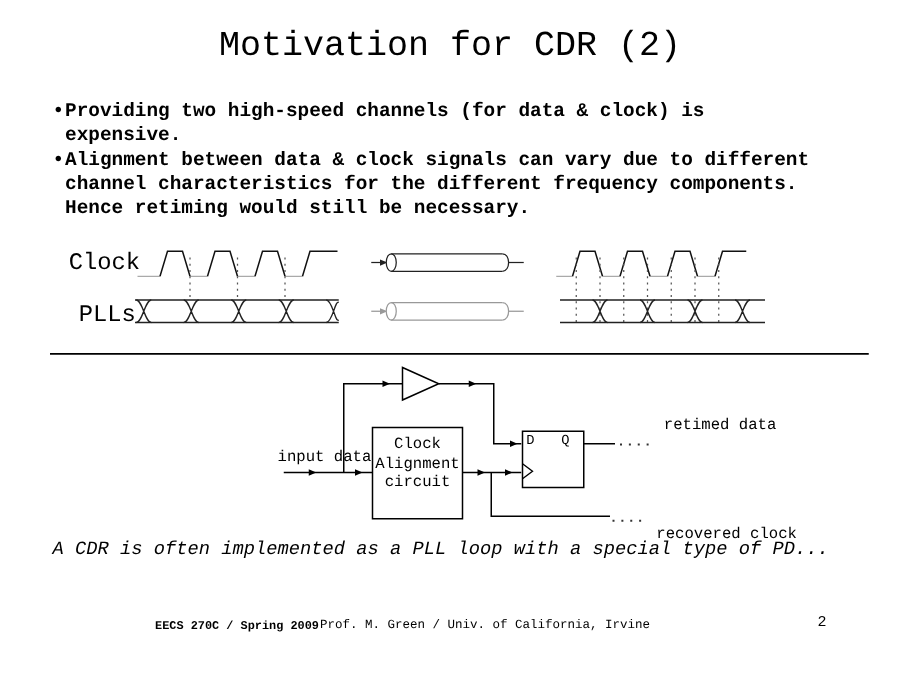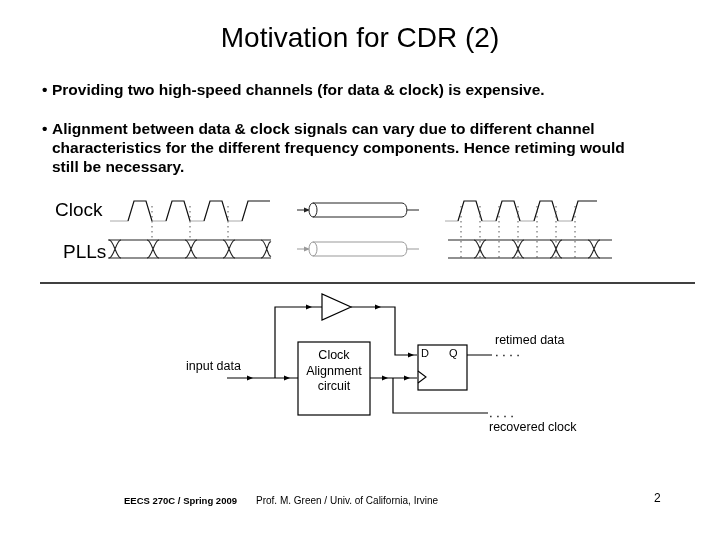--- a/index.html
+++ b/index.html
@@ -1,33 +1,33 @@
 <!DOCTYPE html>
 <html><head>
 <meta charset="utf-8">
 <style>
   html,body{margin:0;padding:0;background:#888;}
   .slide{
     position:relative;width:720px;height:540px;background:#ffffff;
-    font-family:Liberation Sans, sans-serif;color:#000;overflow:hidden;
+    font-family:Liberation Mono, monospace;color:#000;overflow:hidden;
   }
   .title{
     position:absolute;top:22px;left:0;width:720px;text-align:center;
     font-size:28px;letter-spacing:0px;color:#000;
   }
   .bullet{position:absolute;left:42px;width:606px;font-weight:bold;font-size:15.5px;line-height:19px;}
   .bullet .marker{position:absolute;left:0;top:0;}
   .bullet .btext{display:block;margin-left:10px;}
   .b1{top:80px;}
   .b2{top:119px;}
   .wlabel{position:absolute;font-size:19px;color:#000;}
   .clock-label{left:55px;top:199px;}
   .data-label{left:63px;top:241px;}
   svg.art{position:absolute;left:0;top:0;}
-  .lbl{position:absolute;font-size:12.5px;color:#000;white-space:nowrap;}
+  .lbl{position:absolute;font-size:12.5px;color:#000;white-space:nowrap;margin-left:36px;}
   .input-data{left:186px;top:359px;}
   .retimed{left:495px;top:333px;}
   .recovered{left:489px;top:420px;text-align:center;}
   .crc-label{position:absolute;left:298px;top:348px;width:72px;text-align:center;
     font-size:12.5px;line-height:15.5px;}
   .ff-pin{position:absolute;font-size:11px;}
   .ff-d{left:421px;top:347px;}
   .ff-q{left:449px;top:347px;}
   .note{position:absolute;left:42px;top:430px;width:630px;font-style:italic;
     font-size:15px;line-height:19.5px;}
@@ -142,19 +142,20 @@
     <div>circuit</div>
   </div>
 
   <span class="ff-pin ff-d">D</span>
   <span class="ff-pin ff-q">Q</span>
 
   <div class="lbl retimed">retimed data</div>
   <div class="lbl recovered">recovered clock</div>
 
   <div class="note">
+    <div>A CDR is often implemented as a PLL loop with a special type of PD...</div>
   </div>
 
   <div class="footer-left">EECS 270C / Spring 2009</div>
   <div class="footer-center">Prof. M. Green / Univ. of California, Irvine</div>
   <div class="footer-page">2</div>
 
 </div>
 
 </body></html>

